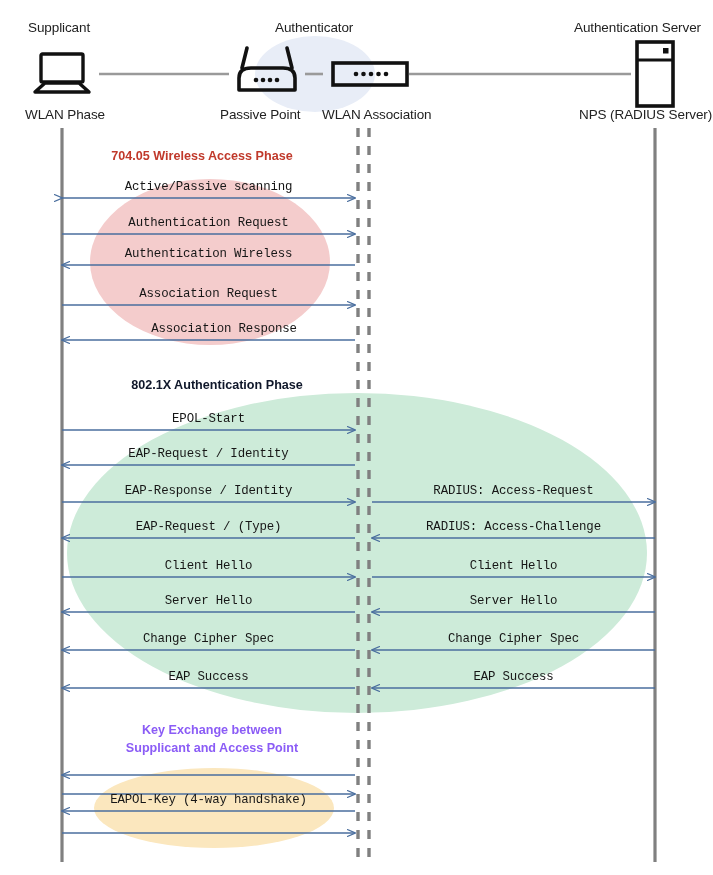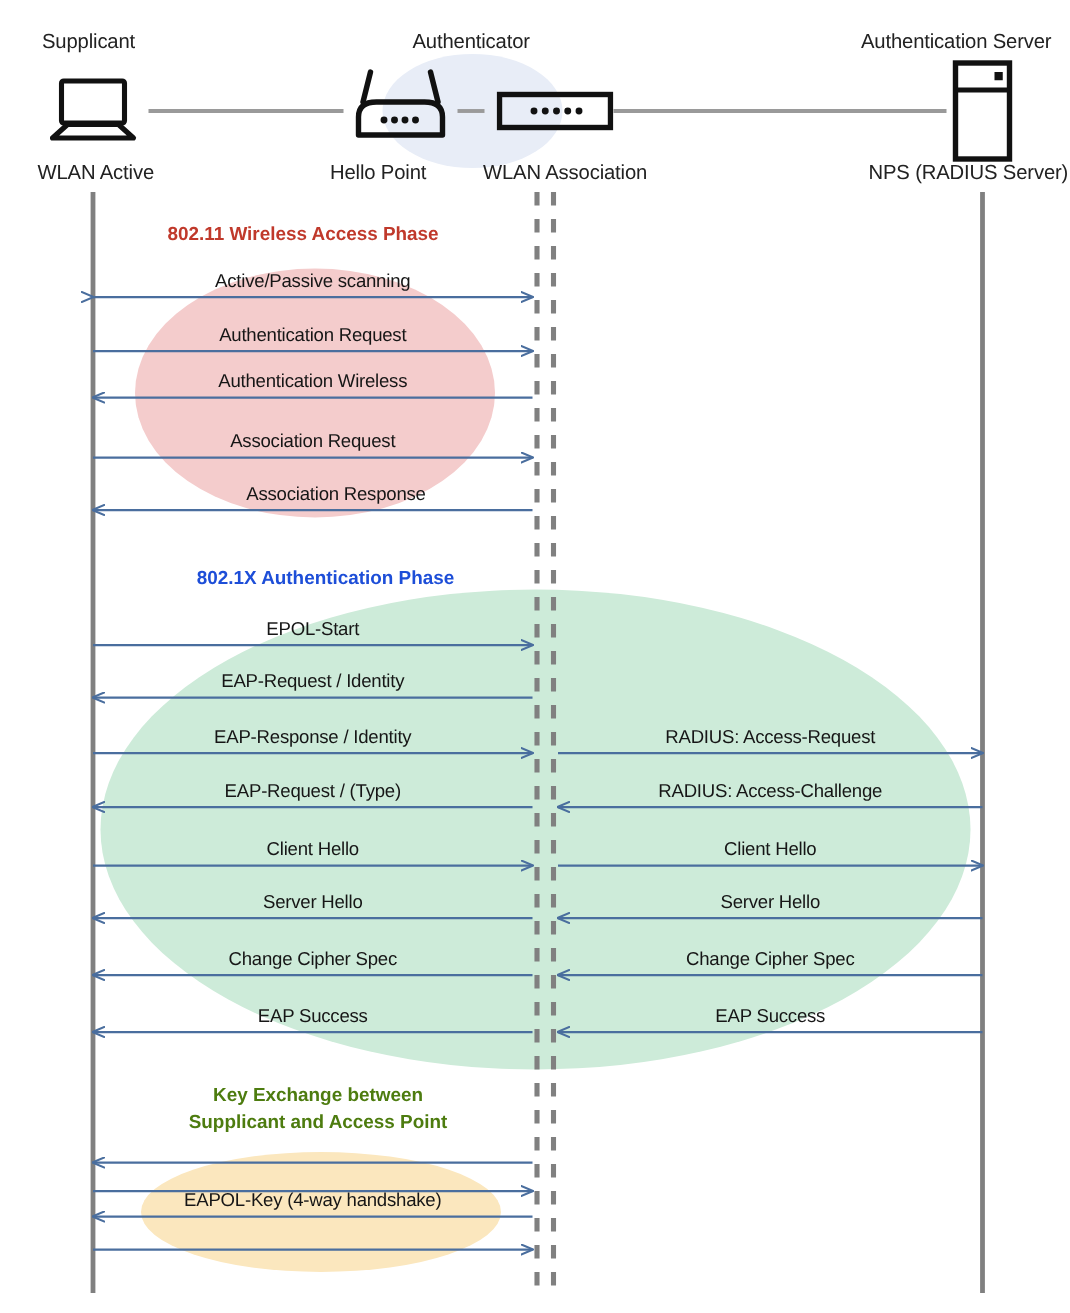--- a/index.html
+++ b/index.html
@@ -35,20 +35,21 @@
   .role-label { font-size: 13.5px; }
   .dev-label  { font-size: 13.5px; }
   .msg-label {
     position: absolute;
     font-size: 12.4px;
     color: #161616;
     white-space: nowrap;
     letter-spacing: -0.15px;
     transform: translate(-50%, -100%);
     z-index: 5;
+    font-family: Liberation Mono, monospace;
   }
   .phase-label {
     position: absolute;
     font-size: 12.6px;
     font-weight: 600;
     white-space: nowrap;
     transform: translateX(-50%);
     text-align: center;
     line-height: 1.45;
     z-index: 5;
@@ -203,29 +204,29 @@
       <rect x="3" y="2" width="36" height="64" fill="none" stroke="#111" stroke-width="3.6"></rect>
       <line x1="3" y1="20" x2="39" y2="20" stroke="#111" stroke-width="3.2"></line>
       <rect x="29" y="8" width="5.5" height="5.5" fill="#111"></rect>
     </svg>
   </div>
 
   <div class="hdr-label role-label" style="left:11px; top:20px;">Supplicant</div>
   <div class="hdr-label role-label" style="left:258px; top:20px;">Authenticator</div>
   <div class="hdr-label role-label" style="left:557px; top:20px;">Authentication Server</div>
 
-  <div class="hdr-label dev-label" style="left:8px; top:107px;">WLAN Active</div>
-  <div class="hdr-label dev-label" style="left:203px; top:107px;">Hello Point</div>
+  <div class="hdr-label dev-label" style="left:8px; top:107px;">WLAN Phase</div>
+  <div class="hdr-label dev-label" style="left:203px; top:107px;">Passive Point</div>
   <div class="hdr-label dev-label" style="left:305px; top:107px;">WLAN Association</div>
   <div class="hdr-label dev-label" style="left:562px; top:107px;">NPS (RADIUS Server)</div>
 
   <div id="phase-labels">
-      <div class="phase-label" style="left: 185px; top: 147px; color: rgb(192, 57, 43);">802.11 Wireless Access Phase</div>
-      <div class="phase-label" style="left: 200px; top: 376px; color: #1d4ed8;">802.1X Authentication Phase</div>
-      <div class="phase-label" style="left: 195px; top: 721px; color: #4d7c0f;">Key Exchange between<br>Supplicant and Access Point</div>
+      <div class="phase-label" style="left: 185px; top: 147px; color: rgb(192, 57, 43);">704.05 Wireless Access Phase</div>
+      <div class="phase-label" style="left: 200px; top: 376px; color: #0f172a;">802.1X Authentication Phase</div>
+      <div class="phase-label" style="left: 195px; top: 721px; color: #8b5cf6;">Key Exchange between<br>Supplicant and Access Point</div>
     </div>
   <div id="message-labels">
       <div class="msg-label" style="left: 191.5px; top: 194px;">Active/Passive scanning</div>
       <div class="msg-label" style="left: 191.5px; top: 230px;">Authentication Request</div>
       <div class="msg-label" style="left: 191.5px; top: 261px;">Authentication Wireless</div>
       <div class="msg-label" style="left: 191.5px; top: 301px;">Association Request</div>
       <div class="msg-label" style="left: 207px; top: 336px;">Association Response</div>
       <div class="msg-label" style="left: 191.5px; top: 426px;">EPOL-Start</div>
       <div class="msg-label" style="left: 191.5px; top: 461px;">EAP-Request / Identity</div>
       <div class="msg-label" style="left: 191.5px; top: 498px;">EAP-Response / Identity</div>

